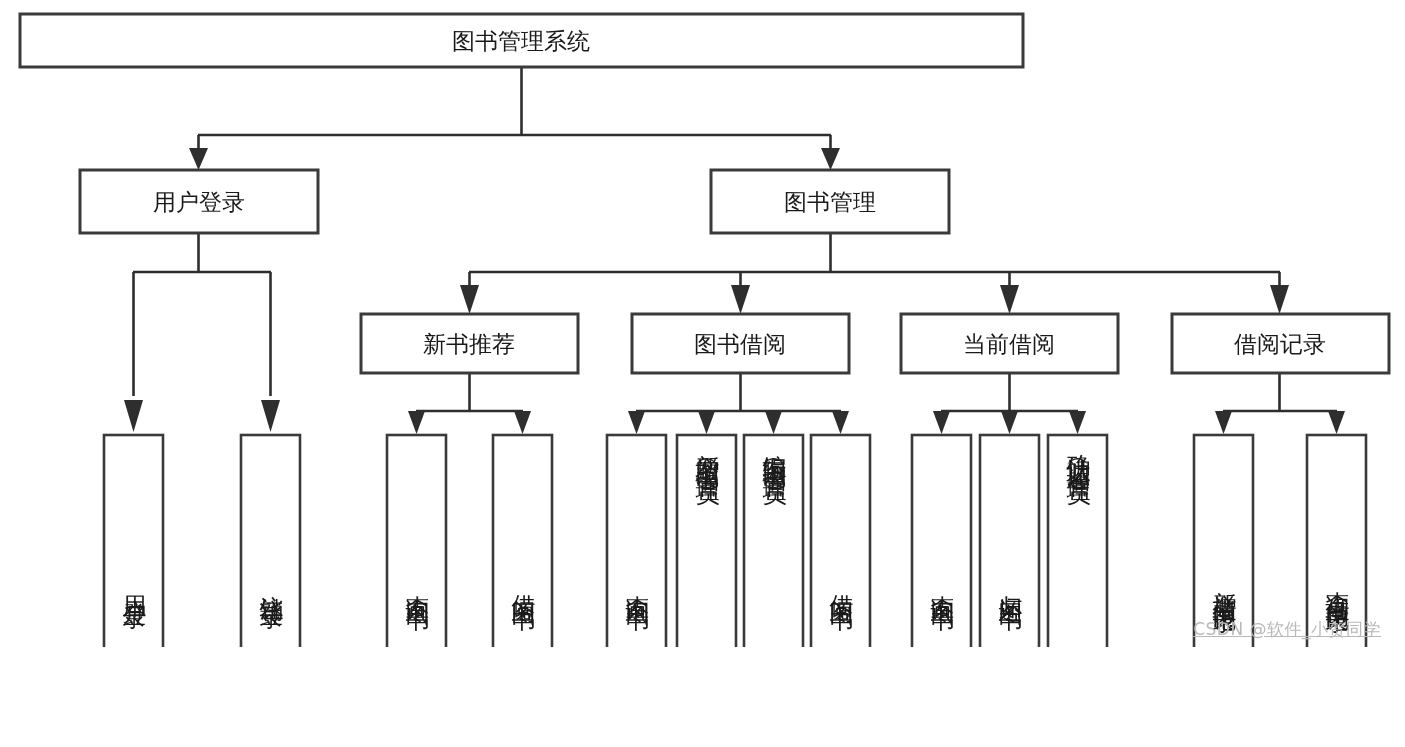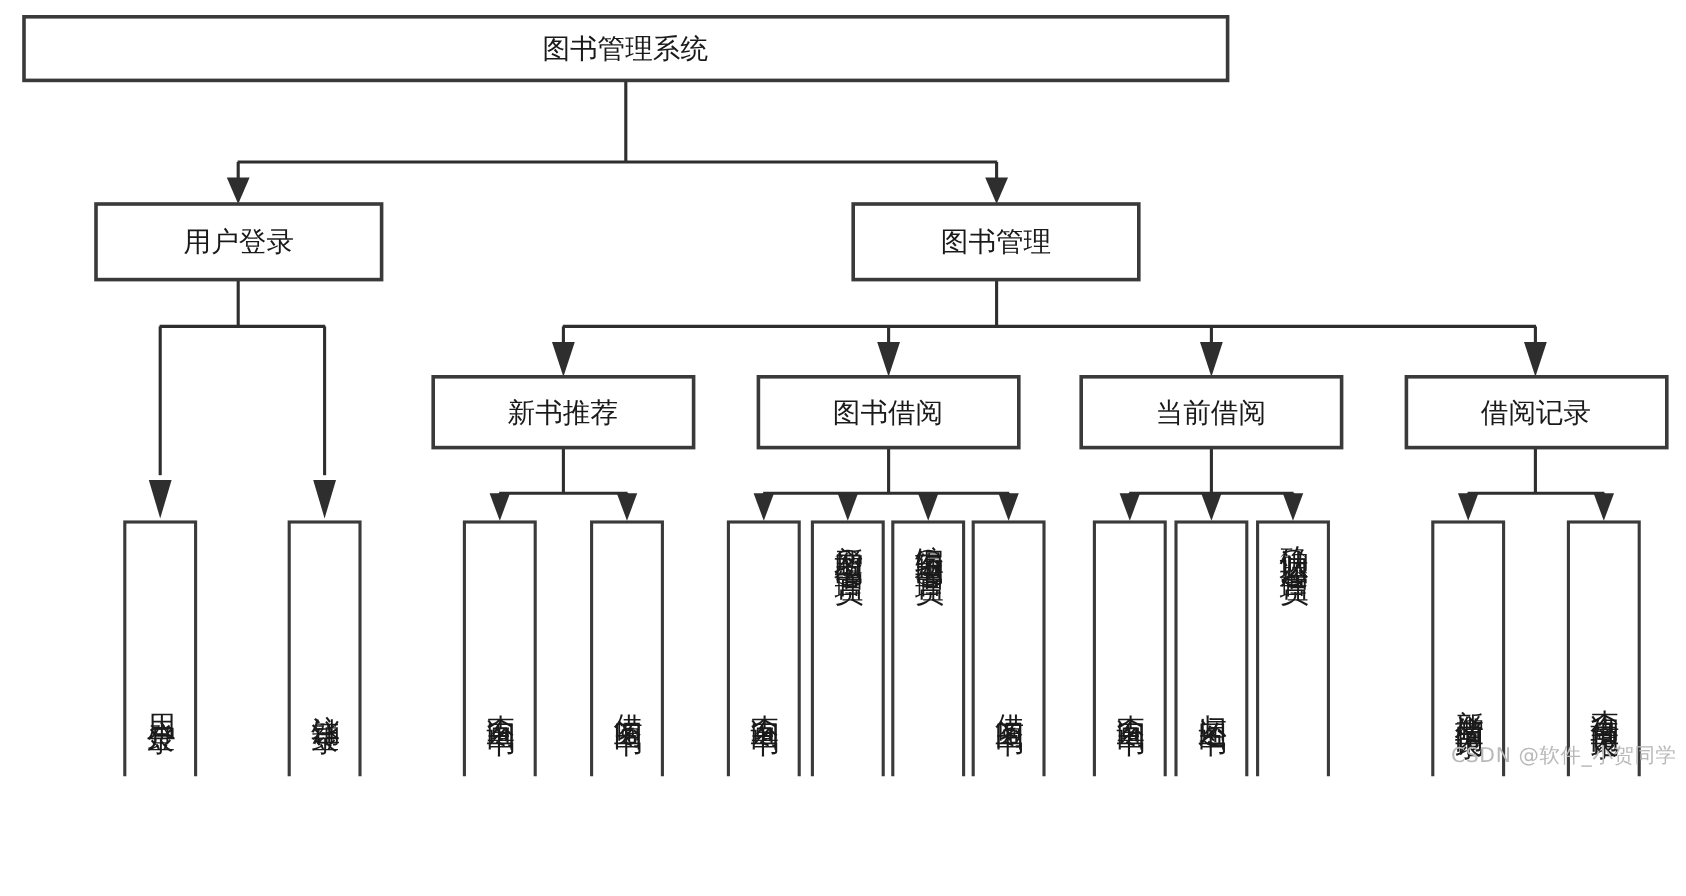--- a/index.html
+++ b/index.html
@@ -62,27 +62,28 @@
     text-orientation: upright;
     font-family: "DejaVu Sans", "Liberation Sans", sans-serif;
     font-size: 24px;
     line-height: 1.08;
     letter-spacing: 4px;
     color: #1a1a1a;
     white-space: nowrap;
   }
   .watermark {
     position: absolute;
-    right: 8px;
+    right: 24px;
     bottom: 6px;
     font-family: "DejaVu Sans", "Liberation Sans", sans-serif;
     font-size: 17px;
     color: #b9b9b9;
     letter-spacing: 0.5px;
     white-space: nowrap;
+    text-decoration: underline;
   }
 </style>
 </head>
 <body>
 
 <div id="diagram-root">
 
   <svg class="canvas" viewBox="0 0 1405 747">
 
     <g>

